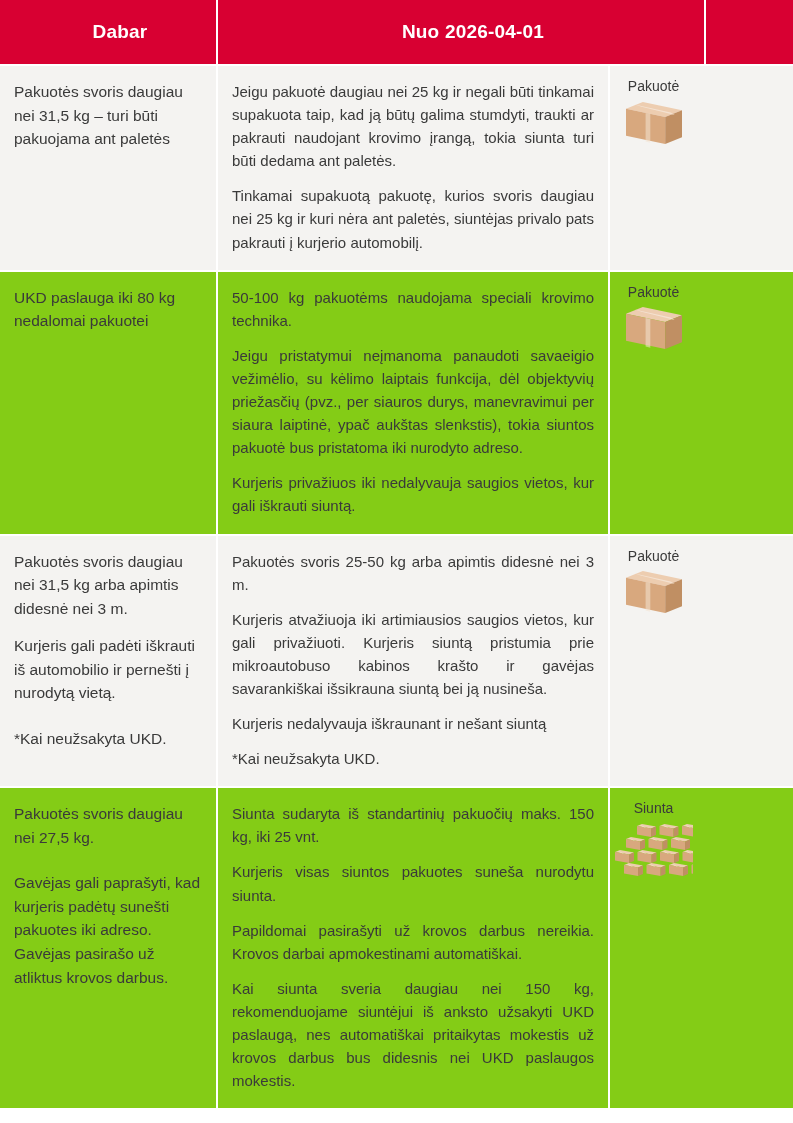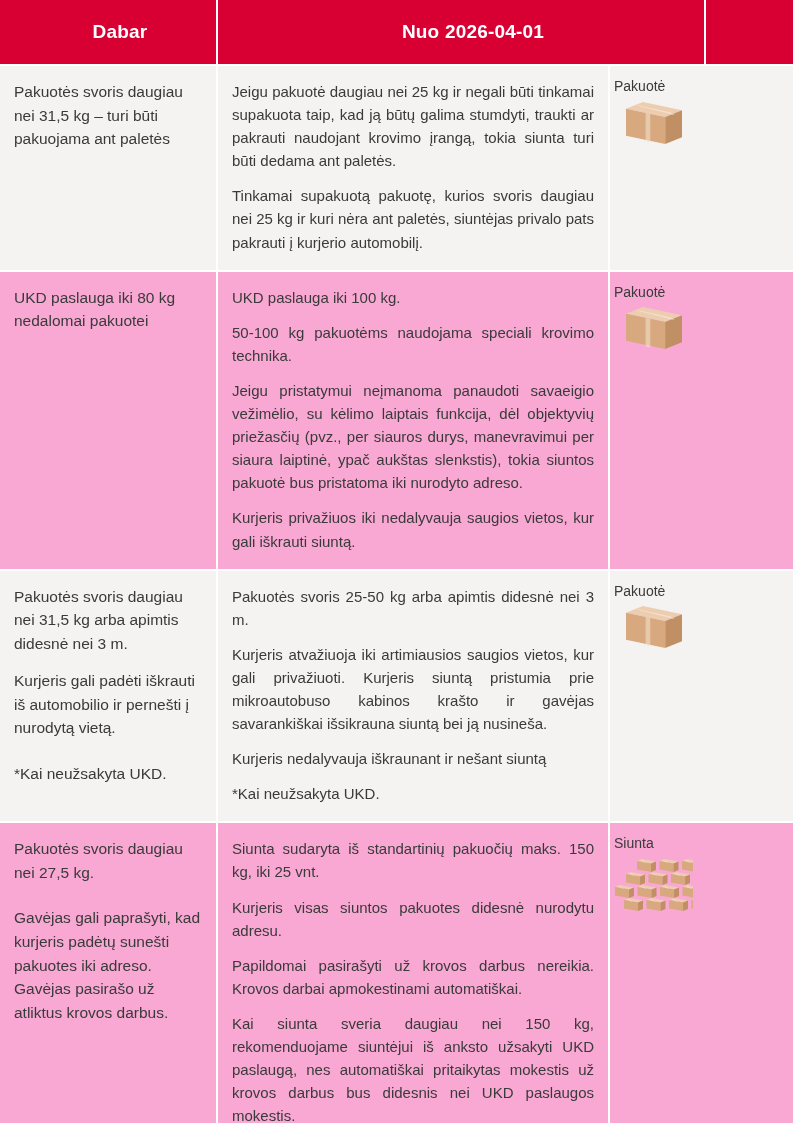--- a/index.html
+++ b/index.html
@@ -44,21 +44,21 @@
   .th.c3 { width: 89px;  border-left: 2px solid #ffffff; }
 
   
   .row {
     display: flex;
     align-items: stretch;
     border-top: 2px solid #ffffff;
     box-sizing: border-box;
   }
   .row.odd  { background: #f4f3f1; }
-  .row.even { background: #f9a8d4; }
+  .row.even { background: #84cc16; }
 
   .cell {
     box-sizing: border-box;
     padding: 14px 14px 16px 14px;
   }
   .cell.c1 {
     width: 216px;
     font-size: 15.5px;
     line-height: 1.52;
     text-align: left;
@@ -68,21 +68,21 @@
     border-left: 2px solid #ffffff;
     font-size: 15px;
     line-height: 1.54;
     text-align: justify;
     text-justify: inter-word;
   }
   .cell.c3 {
     width: 89px;
     border-left: 2px solid #ffffff;
     padding: 12px 4px 10px 4px;
-    text-align: left;
+    text-align: center;
   }
 
   .cell p { margin: 0 0 12px 0; }
   .cell p:last-child { margin-bottom: 0; }
   .cell p.gap-before { margin-top: 22px; }
   .cell.c1 p { margin-bottom: 14px; }
 
   
   .icon-label {
     font-size: 14px;
@@ -125,21 +125,20 @@
               <polygon points="39.2,15.12 56,8.316 56,35.196 39.2,42" fill="#c08f63"></polygon>
               <polygon points="8.736,2.4192 44.61632,10.584 48.782720000000005,13.0032 15.456000000000001,4.8384" fill="#f4e3d2" opacity="0.92"></polygon>
               <polygon points="19.6,10.886399999999998 24.304000000000002,11.7936 24.304000000000002,40.74 19.6,39.48" fill="#f4e3d2" opacity="0.55"></polygon>
             </svg></span></div>
       </div>
       <div class="row even">
         <div class="cell c1">
           <p>UKD paslauga iki 80 kg nedalomai pakuotei</p>
         </div>
         <div class="cell c2">
-          <p>UKD paslauga iki 100 kg.</p>
           <p>50-100 kg pakuotėms naudojama speciali krovimo technika.</p>
           <p>Jeigu pristatymui neįmanoma panaudoti savaeigio vežimėlio, su kėlimo laiptais funkcija, dėl objektyvių priežasčių (pvz., per siauros durys, manevravimui per siaura laiptinė, ypač aukštas slenkstis), tokia siuntos pakuotė bus pristatoma iki nurodyto adreso.</p>
           <p>Kurjeris privažiuos iki nedalyvauja saugios vietos, kur gali iškrauti siuntą.</p>
         </div>
         <div class="cell c3"><span class="icon-label">Pakuotė</span><span><svg class="icon-art" width="56" height="42" viewBox="0 0 56 42">
               <polygon points="16.8,0 56,8.316 39.2,15.12 0,6.803999999999999" fill="#edcdb0"></polygon>
               <polygon points="0,6.803999999999999 39.2,15.12 39.2,42 0,33.684" fill="#d8a87e"></polygon>
               <polygon points="39.2,15.12 56,8.316 56,35.196 39.2,42" fill="#c08f63"></polygon>
               <polygon points="8.736,2.4192 44.61632,10.584 48.782720000000005,13.0032 15.456000000000001,4.8384" fill="#f4e3d2" opacity="0.92"></polygon>
               <polygon points="19.6,10.886399999999998 24.304000000000002,11.7936 24.304000000000002,40.74 19.6,39.48" fill="#f4e3d2" opacity="0.55"></polygon>
@@ -165,21 +164,21 @@
               <polygon points="19.6,10.886399999999998 24.304000000000002,11.7936 24.304000000000002,40.74 19.6,39.48" fill="#f4e3d2" opacity="0.55"></polygon>
             </svg></span></div>
       </div>
       <div class="row even">
         <div class="cell c1">
           <p>Pakuotės svoris daugiau nei 27,5 kg.</p>
           <p class="gap-before">Gavėjas gali paprašyti, kad kurjeris padėtų sunešti pakuotes iki adreso. Gavėjas pasirašo už atliktus krovos darbus.</p>
         </div>
         <div class="cell c2">
           <p>Siunta sudaryta iš standartinių pakuočių maks. 150 kg, iki 25 vnt.</p>
-          <p>Kurjeris visas siuntos pakuotes didesnė nurodytu adresu.</p>
+          <p>Kurjeris visas siuntos pakuotes suneša nurodytu siunta.</p>
           <p>Papildomai pasirašyti už krovos darbus nereikia. Krovos darbai apmokestinami automatiškai.</p>
           <p>Kai siunta sveria daugiau nei 150 kg, rekomenduojame siuntėjui iš anksto užsakyti UKD paslaugą, nes automatiškai pritaikytas mokestis už krovos darbus bus didesnis nei UKD paslaugos mokestis.</p>
         </div>
         <div class="cell c3"><span class="icon-label">Siunta</span><span><svg class="icon-art" width="78" height="56" viewBox="0 0 78 56">
               <g transform="translate(22,0)">
                 <polygon points="4.94,0 19,2.431 14.059999999999999,4.42 0,1.989" fill="#edcdb0"></polygon>
                 <polygon points="0,1.989 14.059999999999999,4.42 14.059999999999999,13 0,10.568999999999999" fill="#d8a87e"></polygon>
                 <polygon points="14.059999999999999,4.42 19,2.431 19,11.011 14.059999999999999,13" fill="#c08f63"></polygon>
                 <polygon points="2.2230000000000003,0.884 7.3111999999999995,3.4476 9.2796,3.8011999999999997 4.6930000000000005,1.5028000000000001" fill="#f4e3d2" opacity="0.75"></polygon>
               </g>

